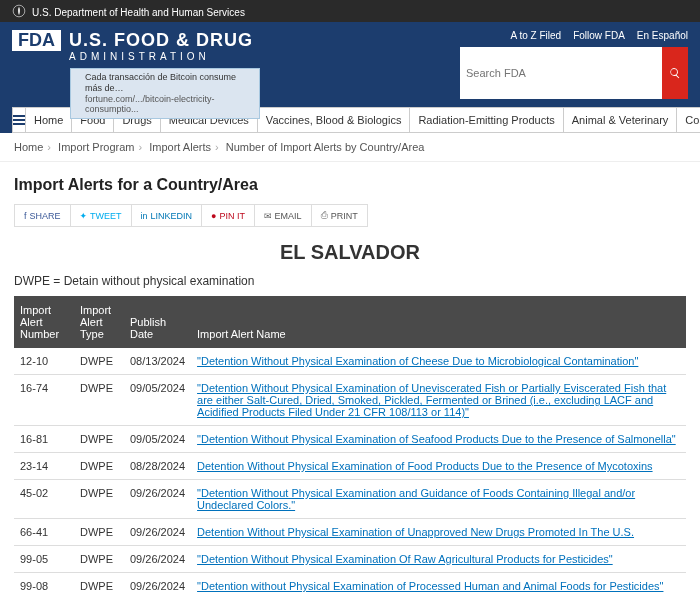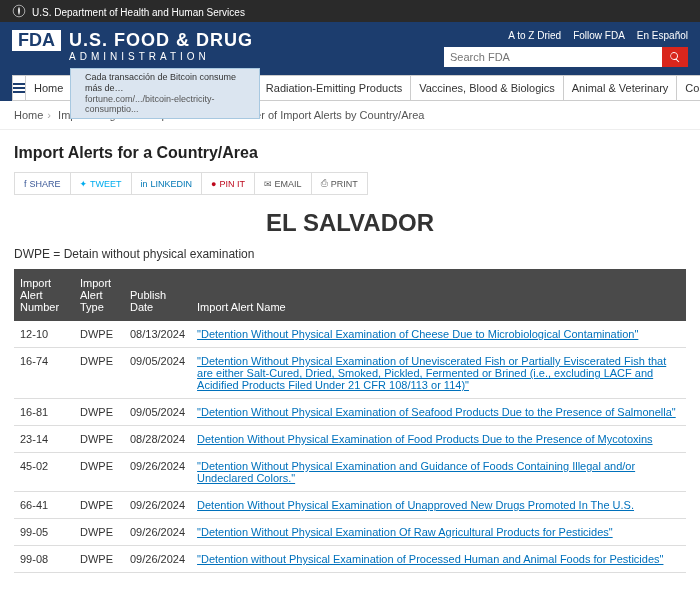--- a/index.html
+++ b/index.html
@@ -9,40 +9,40 @@
 .hdr{background:#1c3d6e;color:#fff;padding:8px 12px;position:relative}
 .hdr-row{display:flex;justify-content:space-between;align-items:flex-start}
 .logo-wrap{display:flex;gap:8px;align-items:flex-start}
 .fda-logo{background:#fff;color:#1c3d6e;font-weight:bold;font-size:18px;padding:0 6px}
 .logo-txt{font-family:"Arial Narrow",Arial;letter-spacing:1px}
 .logo-txt .t1{font-size:18px;font-weight:bold}
 .logo-txt .t2{font-size:10px;letter-spacing:4px}
 .top-links{font-size:10px;display:flex;gap:12px;margin-bottom:6px;justify-content:flex-end}
 .top-links span{cursor:pointer}
 .search{display:flex}
-.search input{width:218px;padding:4px 6px;border:none;font-size:11px}
+.search input{width:202px;padding:20px 6px;border:none;font-size:11px}
 .search button{background:#d9261c;border:none;width:26px;display:flex;align-items:center;justify-content:center;cursor:pointer}
 .search button svg{width:12px;height:12px;fill:#fff}
 .tooltip{position:absolute;left:70px;top:46px;background:#dbe5f0;border:1px solid #a8c8e0;padding:3px 14px;font-size:9px;color:#333;max-width:190px;line-height:1.2}
 .tooltip .u{color:#555}
 .nav{display:flex;background:#1c3d6e;padding:0 12px}
 .nav .burger{background:#fff;width:26px;display:flex;align-items:center;justify-content:center;border:1px solid #ccc;cursor:pointer}
 .nav .burger span{display:block;width:12px;height:2px;background:#1c3d6e;position:relative}
 .nav .burger span::before,.nav .burger span::after{content:"";position:absolute;left:0;width:12px;height:2px;background:#1c3d6e}
 .nav .burger span::before{top:-4px}.nav .burger span::after{top:4px}
 .nav a{background:#fff;color:#333;font-size:11px;padding:6px 8px;border:1px solid #ccc;border-left:none;cursor:pointer;white-space:nowrap}
 .crumbs{padding:8px 14px;font-size:11px;color:#555;border-bottom:1px solid #eee}
 .crumbs span{color:#555}
 .crumbs .sep{margin:0 4px;color:#aaa}
 h1{font-size:16px;font-weight:bold;margin:14px 14px 10px;color:#222}
 .share{display:flex;margin:0 14px 14px;border:1px solid #ddd;width:fit-content}
 .share div{padding:5px 9px;font-size:9px;border-right:1px solid #ddd;display:flex;align-items:center;gap:3px;cursor:pointer}
 .share div:last-child{border-right:none}
 .sh-f{color:#3b5998}.sh-t{color:#00acee}.sh-l{color:#0077b5}.sh-p{color:#bd081c}.sh-e{color:#555}.sh-pr{color:#555}
-h2{text-align:center;font-size:24px;font-weight:bold;margin:10px 0}
+h2{text-align:center;font-size:20px;font-weight:bold;margin:10px 0}
 .note{margin:8px 14px;font-size:12px}
 table{width:calc(100% - 28px);margin:8px 14px;border-collapse:collapse;font-size:11px}
 thead{background:#4a4a4a;color:#fff}
 th{text-align:left;padding:8px 6px;font-weight:normal;font-size:11px;vertical-align:bottom}
 td{padding:7px 6px;border-bottom:1px solid #ddd;vertical-align:top}
 td.lnk{color:#0071bc;text-decoration:underline;cursor:pointer}
 .c1{width:60px}.c2{width:50px}.c3{width:60px}
 </style>
 </head>
 <body>
@@ -59,21 +59,21 @@
 <div class="hdr-row">
 <div class="logo-wrap">
 <div class="fda-logo">FDA</div>
 <div class="logo-txt">
 <div class="t1">U.S. FOOD &amp; DRUG</div>
 <div class="t2">ADMINISTRATION</div>
 </div>
 </div>
 <div>
 <div class="top-links">
-<span>A to Z Dried</span>
+<span>A to Z Filed</span>
 <span>Follow FDA</span>
 <span>En Español</span>
 </div>
 <div class="search">
 <input placeholder="Search FDA" style="">
 <button>
             <svg viewBox="0 0 24 24">
               <path d="M10 2a8 8 0 015.3 13.9l5.4 5.4-1.4 1.4-5.4-5.4A8 8 0 1110 2zm0 2a6 6 0 100 12 6 6 0 000-12z"></path>
             </svg>
           </button>
@@ -87,22 +87,22 @@
 </div>
 
 <div class="nav">
 <div class="burger">
       <span></span>
     </div>
 <a>Home</a>
 <a>Food</a>
 <a>Drugs</a>
 <a>Medical Devices</a>
+<a>Vaccines, Blood &amp; Biologics</a>
 <a>Radiation-Emitting Products</a>
-<a>Vaccines, Blood &amp; Biologics</a>
 <a>Animal &amp; Veterinary</a>
 <a>Cosmetics</a>
 
 </div>
 
 <div class="crumbs">
 <span>Home</span><span class="sep">›</span>
 <span>Import Program</span><span class="sep">›</span>
 <span>Import Alerts</span><span class="sep">›</span>
 <span>Number of Import Alerts by Country/Area</span>

